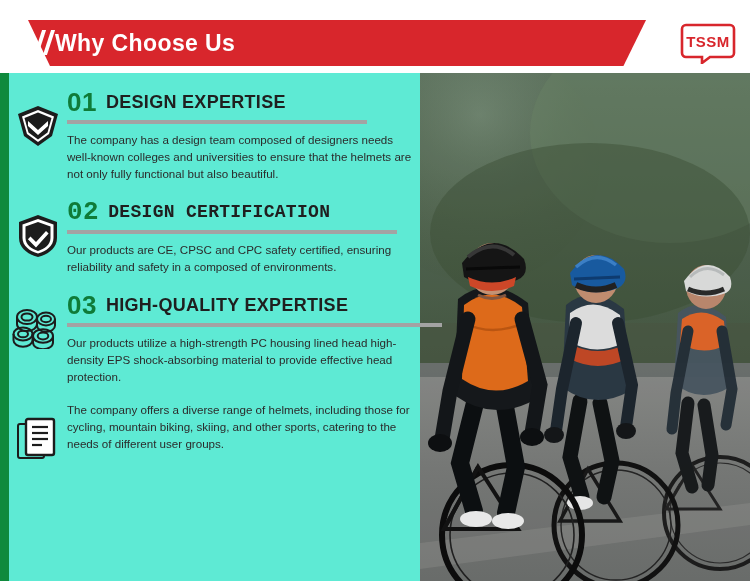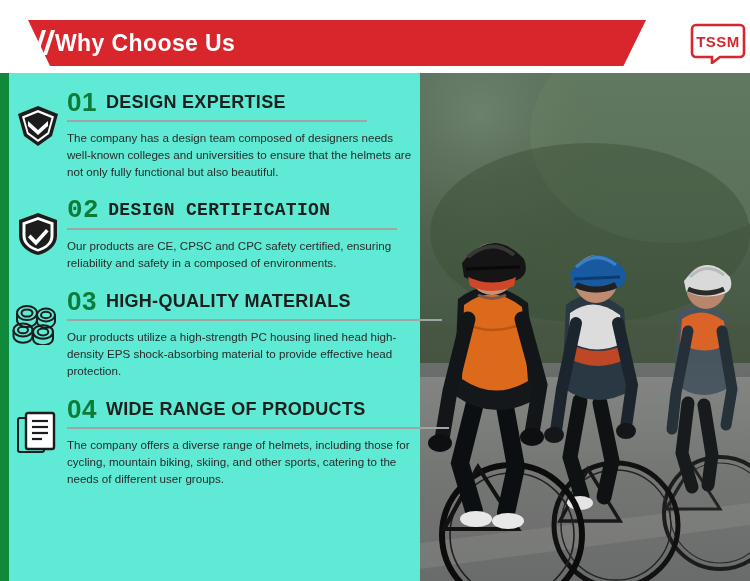--- a/index.html
+++ b/index.html
@@ -59,21 +59,21 @@
   }
   .header-white-wedge {
     position: absolute;
     right: 0; top: 0;
     width: 130px; height: 57px;
     background: #ffffff;
     clip-path: polygon(28px 0, 100% 0, 100% 100%, 0 100%);
   }
   .logo {
     position: absolute;
-    right: 4px; top: 6px;
+    right: 14px; top: 6px;
     width: 56px; height: 42px;
   }
   .logo svg { display: block; }
 
   
   .photo {
     position: absolute;
     right: 0; top: 57px;
     width: 330px; height: 524px;
     overflow: hidden;
@@ -111,21 +111,21 @@
     justify-content: center;
     align-items: flex-start;
   }
   .feature-body {
     flex: 1 1 auto;
     padding-right: 8px;
   }
   .feature-heading {
     display: flex;
     align-items: center;
-    border-bottom: 2px solid #a3a3a3;
+    border-bottom: 4px solid #a3a3a3;
     padding-bottom: 4px;
     margin-bottom: 7px;
   }
   .feature-num {
     font-size: 26px;
     font-weight: bold;
     color: #0f7b38;
     line-height: 28px;
     margin-right: 9px;
     letter-spacing: 0.5px;
@@ -344,40 +344,36 @@
             <path d="M5 12 v7 a10 7 0 0 0 20 0 v-7"></path>
             <path d="M25 14 v6.5 a9 6.4 0 0 0 18 0 v-6.5"></path>
             <path d="M1.5 29 v6.2 a9.5 6.6 0 0 0 19 0 v-6.2"></path>
             <path d="M21 31 v6.4 a10 6.8 0 0 0 20 0 v-6.4"></path>
           </g>
         </svg>
       </div>
       <div class="feature-body">
         <div class="feature-heading">
           <span class="feature-num">03</span>
-          <span class="feature-title">HIGH-QUALITY MATERIALS</span>
+          <span class="feature-title">HIGH-QUALITY EXPERTISE</span>
         </div>
         <div class="feature-desc">Our products utilize a high-strength PC housing lined head high-density EPS shock-absorbing material to provide effective head protection.</div>
       </div>
     </div>
 
     <div class="feature f3">
       <div class="feature-icon">
         <svg class="icon-svg" width="46" height="48" viewBox="0 0 46 48" xmlns="http://www.w3.org/2000/svg">
           <rect x="3" y="9" width="26" height="34" rx="2" fill="none" stroke="#1c1c1c" stroke-width="2"></rect>
           <rect x="11" y="4" width="28" height="36" rx="2" fill="#ffffff" stroke="#1c1c1c" stroke-width="2.4"></rect>
           <line x1="17" y1="12" x2="33" y2="12" stroke="#1c1c1c" stroke-width="2.2"></line>
           <line x1="17" y1="18" x2="33" y2="18" stroke="#1c1c1c" stroke-width="2.2"></line>
           <line x1="17" y1="24" x2="33" y2="24" stroke="#1c1c1c" stroke-width="2.2"></line>
           <line x1="17" y1="30" x2="27" y2="30" stroke="#1c1c1c" stroke-width="2.2"></line>
         </svg>
       </div>
       <div class="feature-body">
-        <div class="feature-heading">
-          <span class="feature-num">04</span>
-          <span class="feature-title">WIDE RANGE OF PRODUCTS</span>
-        </div>
         <div class="feature-desc">The company offers a diverse range of helmets, including those for cycling, mountain biking, skiing, and other sports, catering to the needs of different user groups.</div>
       </div>
     </div>
 
   </div>
 </div>
 
 </body></html>

